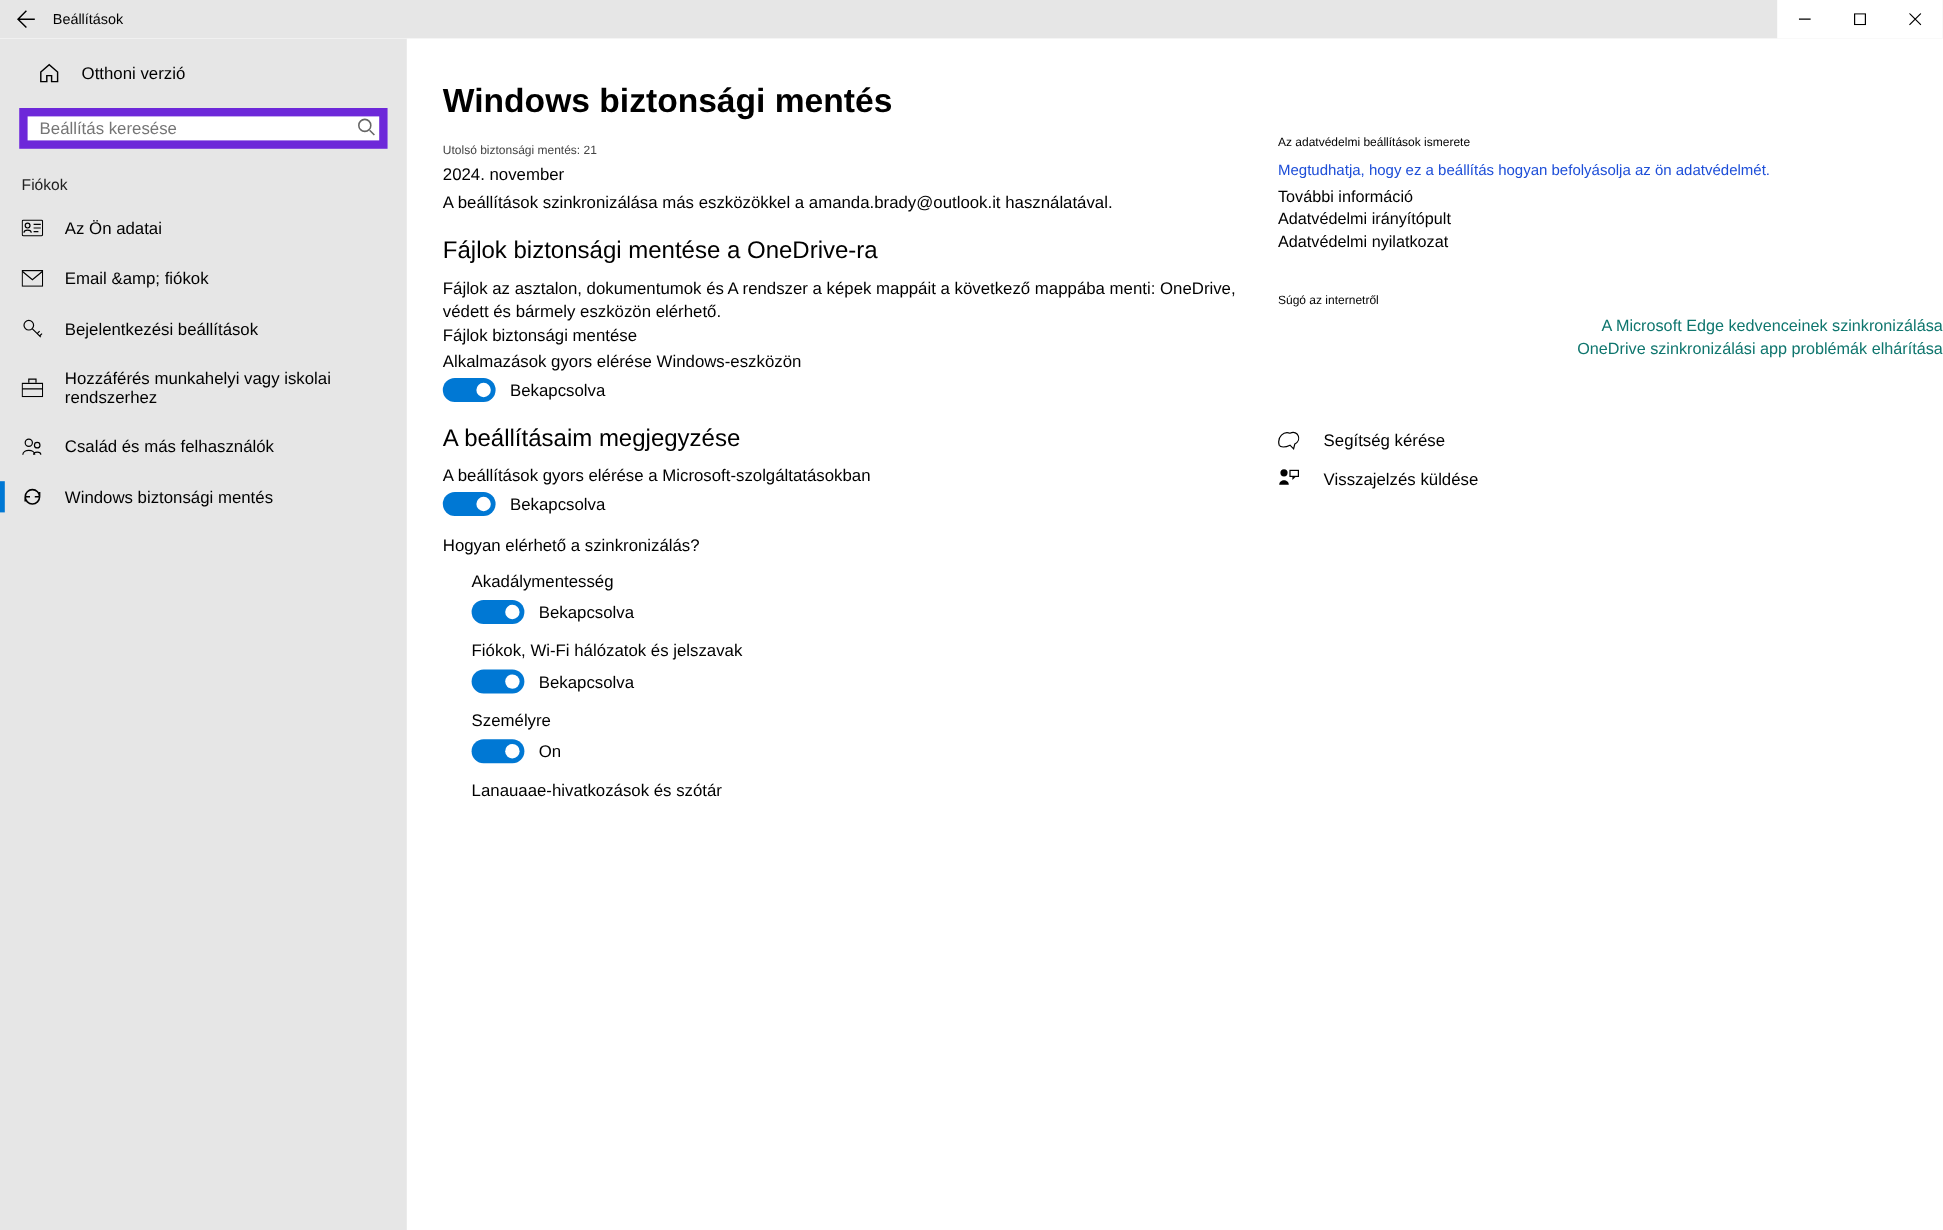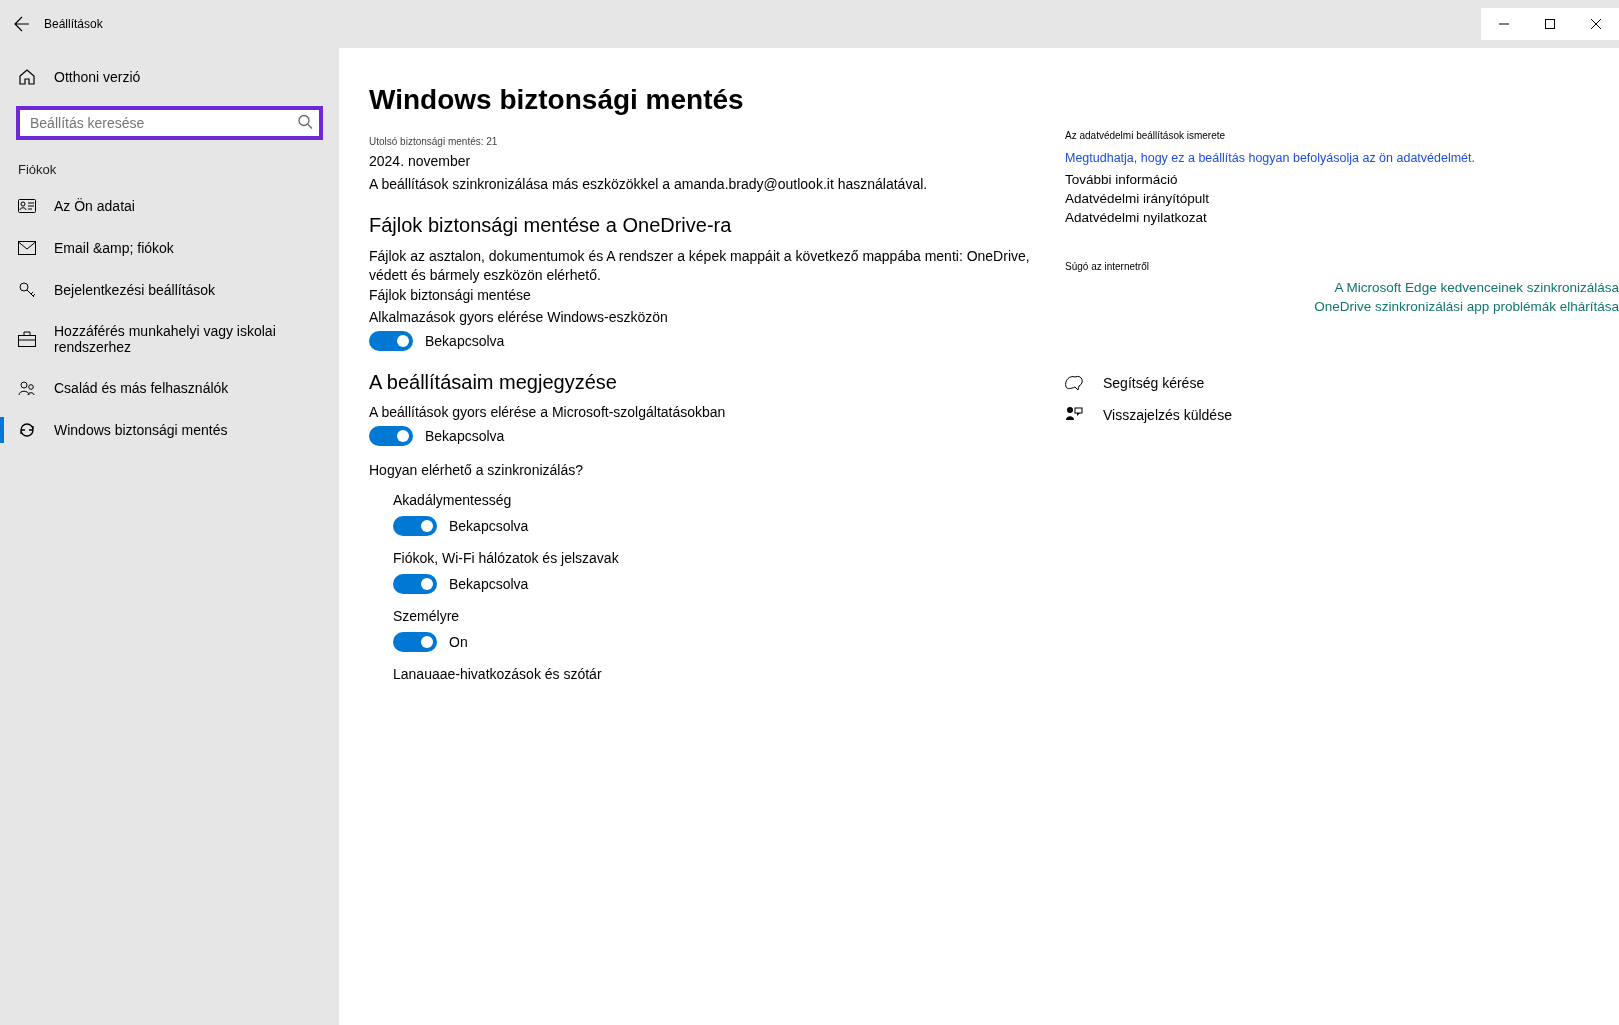--- a/index.html
+++ b/index.html
@@ -8,21 +8,21 @@
     font-size: 14px;
     color: #000;
     background: #fff;
     width: 1619px;
     height: 1025px;
     overflow: hidden;
     display: flex;
     flex-direction: column;
   }
   .titlebar {
-    height: 48px;
+    height: 32px;
     display: flex;
     align-items: center;
     background: #e6e6e6;
     flex-shrink: 0;
   }
   .titlebar .back {
     width: 44px; height: 32px;
     display: flex; align-items: center; justify-content: center;
     font-size: 16px;
   }
@@ -45,33 +45,33 @@
 
   .sidebar {
     width: 339px;
     background: #e6e6e6;
     padding-top: 10px;
     flex-shrink: 0;
   }
   .home-row {
     display: flex; align-items: center;
     gap: 18px;
-    padding: 10px 18px;
+    padding: 10px 32px;
     font-size: 14px;
   }
   .home-row .home-icon { width: 18px; height: 18px; }
 
   .search-wrap {
     margin: 10px 16px 14px 16px;
     position: relative;
   }
   .search-input {
     width: 100%;
     height: 34px;
-    border: 4px solid #6d28d9;
+    border: 7px solid #6d28d9;
     background: #fff;
     padding: 0 36px 0 10px;
     font-size: 14px;
     font-family: inherit;
   }
   .search-icon {
     position: absolute; right: 10px; top: 50%;
     transform: translateY(-50%);
   }
 

